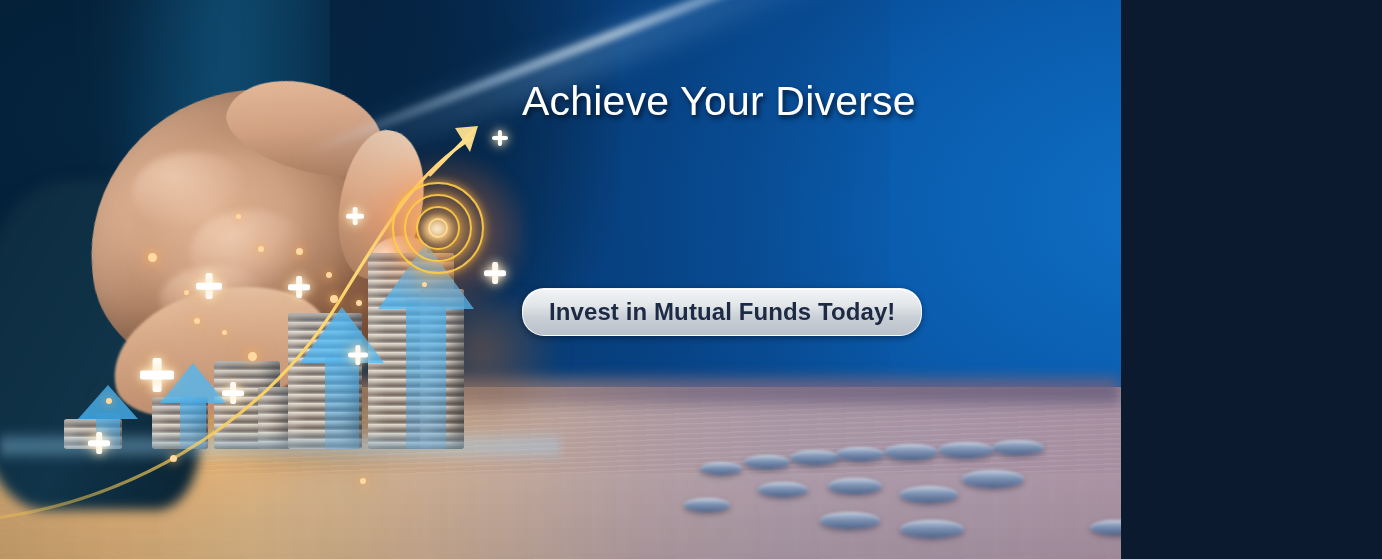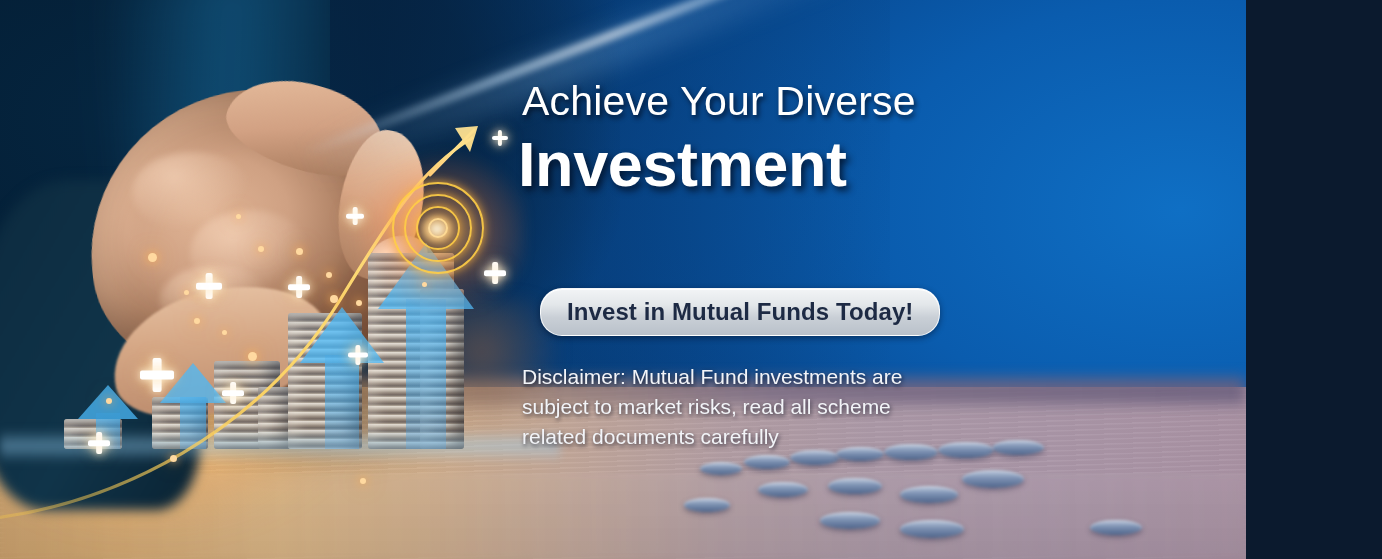--- a/index.html
+++ b/index.html
@@ -1,20 +1,20 @@
 <!DOCTYPE html>
 <html><head>
 <meta charset="utf-8">
 <style>
   html,body{margin:0;padding:0;background:#0b1a2e;}
   *{box-sizing:border-box;}
 
   .banner{
     position:relative;
-    width:1246px;height:559px;
+    width:1121px;height:559px;
     overflow:hidden;
     font-family:"Liberation Sans", sans-serif;
     background:#0a3f7a;
   }
 
   
   .bg-base{
     position:absolute;inset:0;
     background:
       radial-gradient(ellipse 900px 620px at 1180px 210px, #0f6fc4 0%, #0a5cae 34%, #07468d 62%, #05305f 100%);
@@ -271,21 +271,21 @@
     text-shadow:3px 4px 7px rgba(0,10,28,.80);
     white-space:nowrap;
   }
   .head2{
     position:absolute;top:198px;left:-4px;
     font-size:63px;font-weight:700;color:#ffffff;letter-spacing:-.4px;
     text-shadow:3px 4px 7px rgba(0,10,28,.80);
     white-space:nowrap;
   }
   .cta{
-    position:absolute;top:288px;left:18px;
+    position:absolute;top:288px;left:0;
     display:inline-flex;align-items:center;justify-content:center;
     padding:9px 26px;
     border-radius:22px;
     border:1px solid rgba(255,255,255,.85);
     background:linear-gradient(to bottom,#f2f4f6 0%, #e3e7ea 34%, #c9cfd6 62%, #b9c1ca 100%);
     box-shadow:0 2px 6px rgba(0,8,24,.45), inset 0 1px 0 rgba(255,255,255,.9);
     font-size:24px;font-weight:700;color:#1d2a44;
     letter-spacing:.1px;white-space:nowrap;
     cursor:pointer;
   }
@@ -445,18 +445,16 @@
     <div class="dot" style="left:422px;top:282px;width:5px;height:5px;"></div>
     <div class="dot" style="left:360px;top:478px;width:6px;height:6px;"></div>
     <div class="dot" style="left:236px;top:214px;width:5px;height:5px;"></div>
   </div>
 
   <div class="flare2"></div>
   <div class="flare"></div>
 
   <div class="content">
     <div class="kicker">Achieve Your Diverse</div>
-    <div class="head1">Investment</div>
     <div class="cta">Invest in Mutual Funds Today!</div>
-    <div class="disclaimer">Disclaimer: Mutual Fund investments are subject to market risks, read all scheme related documents carefully</div>
   </div>
 
 </div>
 
 </body></html>

